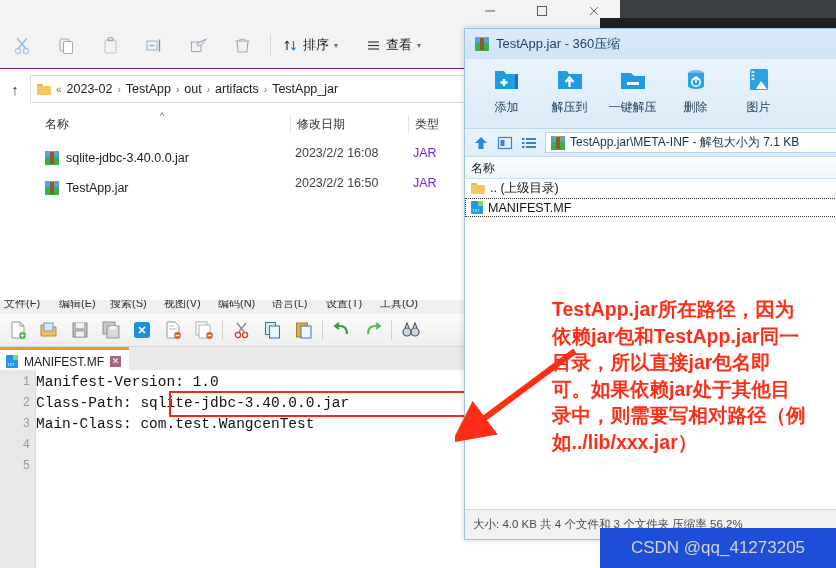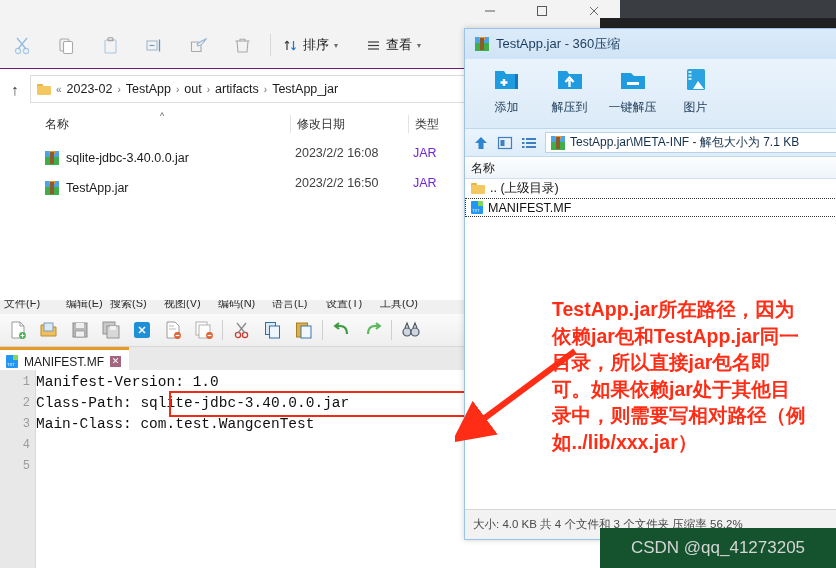--- a/index.html
+++ b/index.html
@@ -111,21 +111,21 @@
   .txt-ic{width:12px;height:13px;background:#2196f3;border-radius:1px;position:relative;display:inline-block;}
   .txt-ic:before{content:"TXT";position:absolute;left:1px;bottom:1px;font-size:4px;color:#fff;font-family:"Liberation Sans",sans-serif;}
   .txt-ic:after{content:"";position:absolute;right:0;top:0;width:5px;height:5px;background:#7ed957;}
 
   
   #annot{position:absolute;left:552px;top:296px;width:284px;font-size:19.5px;line-height:26.5px;
          color:#ff2d16;font-weight:bold;letter-spacing:0px;}
   #arrow{position:absolute;left:455px;top:345px;width:130px;height:100px;pointer-events:none;}
 
   
-  #csdn{position:absolute;left:600px;top:528px;width:236px;height:40px;background:#14532d;
+  #csdn{position:absolute;left:600px;top:528px;width:236px;height:40px;background:#1d4ed8;
         color:#d5d5d5;font-size:17px;display:flex;align-items:center;justify-content:center;}
 </style>
 </head>
 <body>
 
 <div id="explorer">
 
   <div id="exp-titlebar">
     <div id="win-controls">
       <div class="wc">
@@ -265,21 +265,21 @@
       <div class="fdate">2023/2/2 16:50</div>
       <div class="ftype">JAR</div>
     </div>
   </div>
 </div>
 
 <div id="editor">
 
   <div id="ed-menubar">
     <span class="menu-item" style="left:4px;">文件(F)</span>
-    <span class="menu-item" style="left:66px;">编辑(E)</span>
+    <span class="menu-item" style="left:59px;">编辑(E)</span>
     <span class="menu-item" style="left:110px;">搜索(S)</span>
     <span class="menu-item" style="left:164px;">视图(V)</span>
     <span class="menu-item" style="left:218px;">编码(N)</span>
     <span class="menu-item" style="left:272px;">语言(L)</span>
     <span class="menu-item" style="left:326px;">设置(T)</span>
     <span class="menu-item" style="left:380px;">工具(O)</span>
     <span class="menu-item" style="left:434px;margin-left:40px;">宏(M)</span>
   </div>
 
   <div id="ed-toolbar">
@@ -432,20 +432,29 @@
           <path d="M14.5 21 v-7 M10.5 16 l4 -4.5 l4 4.5" stroke="#fff" stroke-width="2.4" fill="none"></path>
         </svg>
       <span class="zlabel">解压到</span>
     </div>
     <div class="zbtn">
       <svg width="30" height="28" viewBox="0 0 30 28">
           <path d="M3 7 h10 l3 3 h11 v13 h-24 z" fill="#1f9be0"></path>
           <rect x="9" y="16" width="12" height="3" fill="#fff"></rect>
         </svg>
       <span class="zlabel">一键解压</span>
+    </div>
+    <div class="zbtn">
+      <svg width="30" height="28" viewBox="0 0 30 28">
+          <ellipse cx="15" cy="7" rx="8" ry="3" fill="#6fc4ee"></ellipse>
+          <path d="M7 7 v13 a8 3 0 0 0 16 0 v-13" fill="#2aa3e0"></path>
+          <path d="M12 14 l3 -3 l3 3 M15 11 v6" stroke="#fff" stroke-width="1.6" fill="none"></path>
+          <circle cx="15" cy="16" r="4.2" fill="none" stroke="#fff" stroke-width="1.5"></circle>
+        </svg>
+      <span class="zlabel">删除</span>
     </div>
     <div class="zbtn">
       <svg width="30" height="28" viewBox="0 0 30 28">
           <rect x="6" y="3" width="18" height="21" rx="1.5" fill="#2aa3e0"></rect>
           <rect x="7.5" y="5" width="3" height="2" fill="#cfeafb"></rect>
           <rect x="7.5" y="8.5" width="3" height="2" fill="#cfeafb"></rect>
           <rect x="7.5" y="12" width="3" height="2" fill="#cfeafb"></rect>
           <path d="M12 23 l5 -8 l6 8 z" fill="#fff"></path>
         </svg>
       <span class="zlabel">图片</span>

